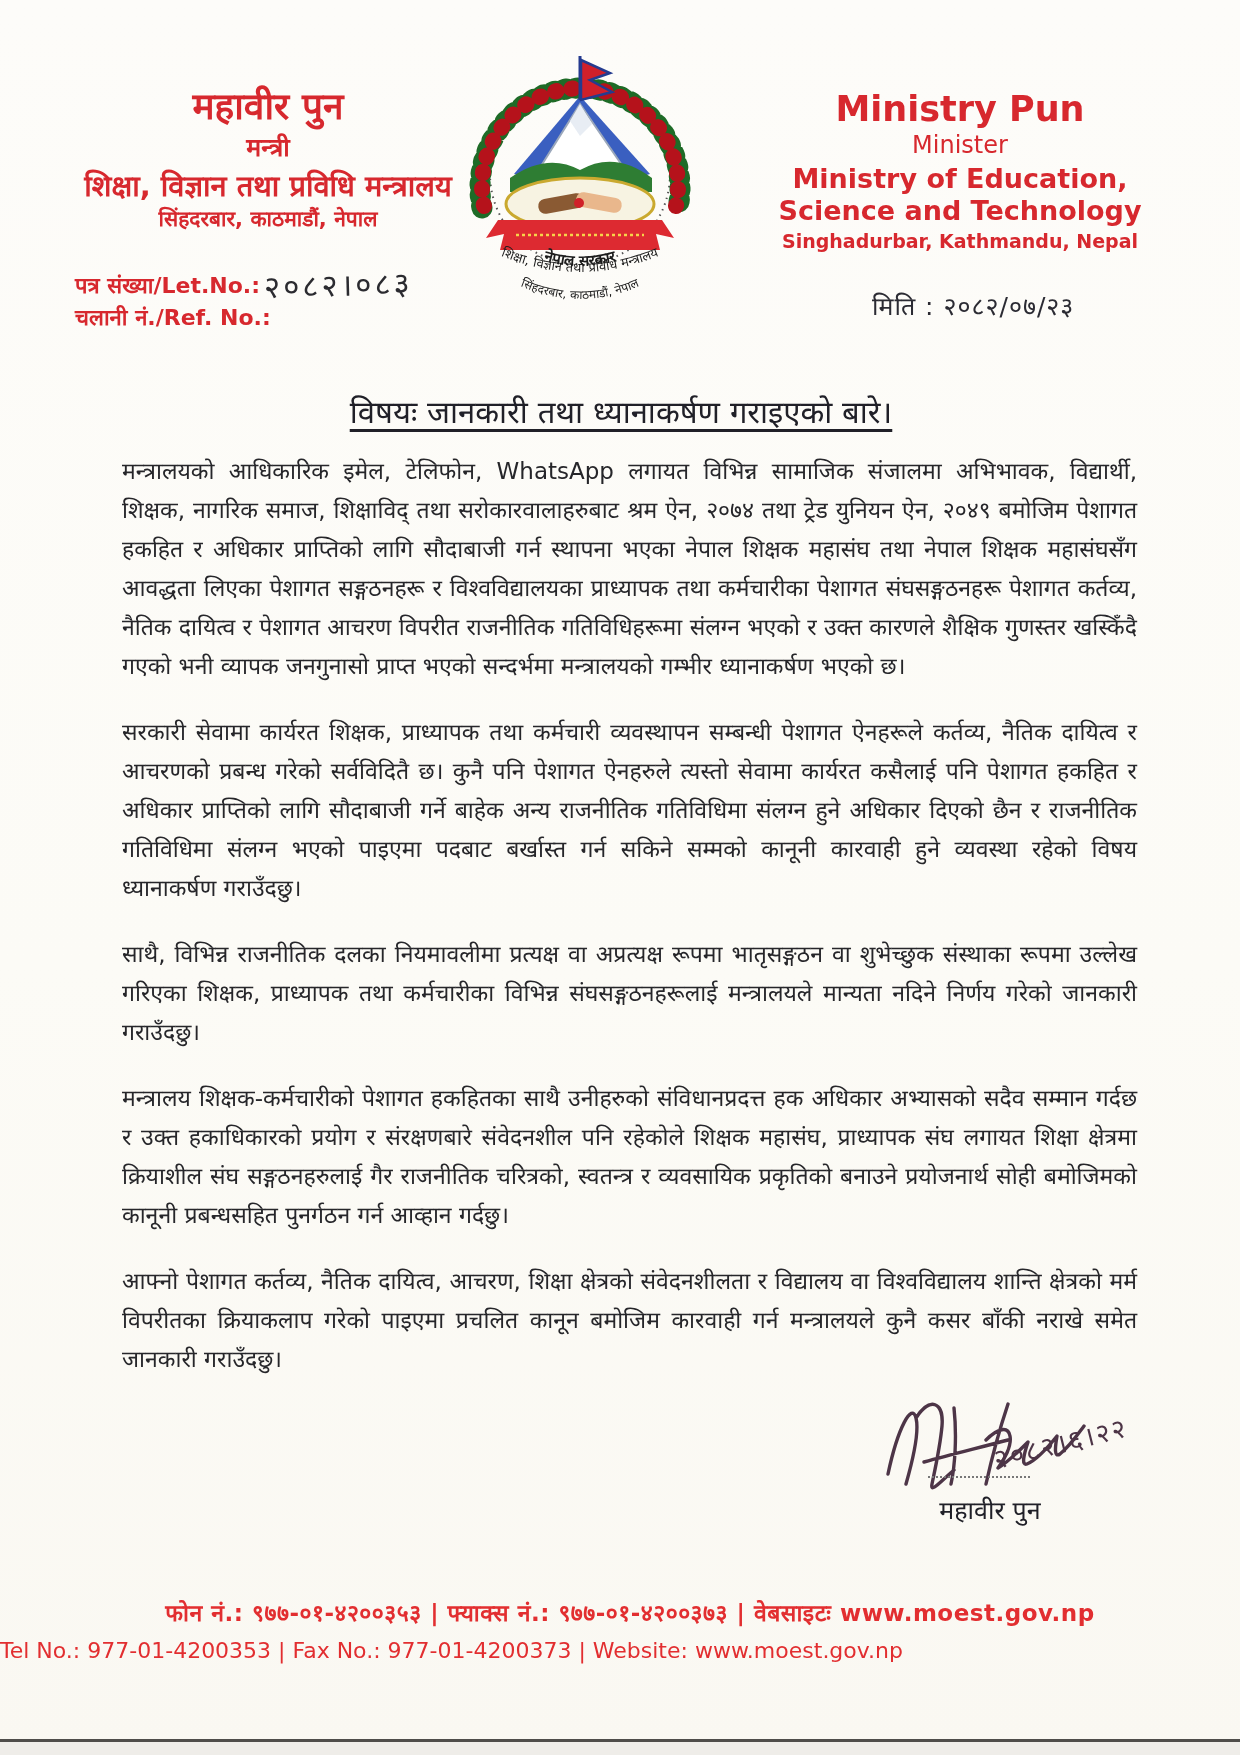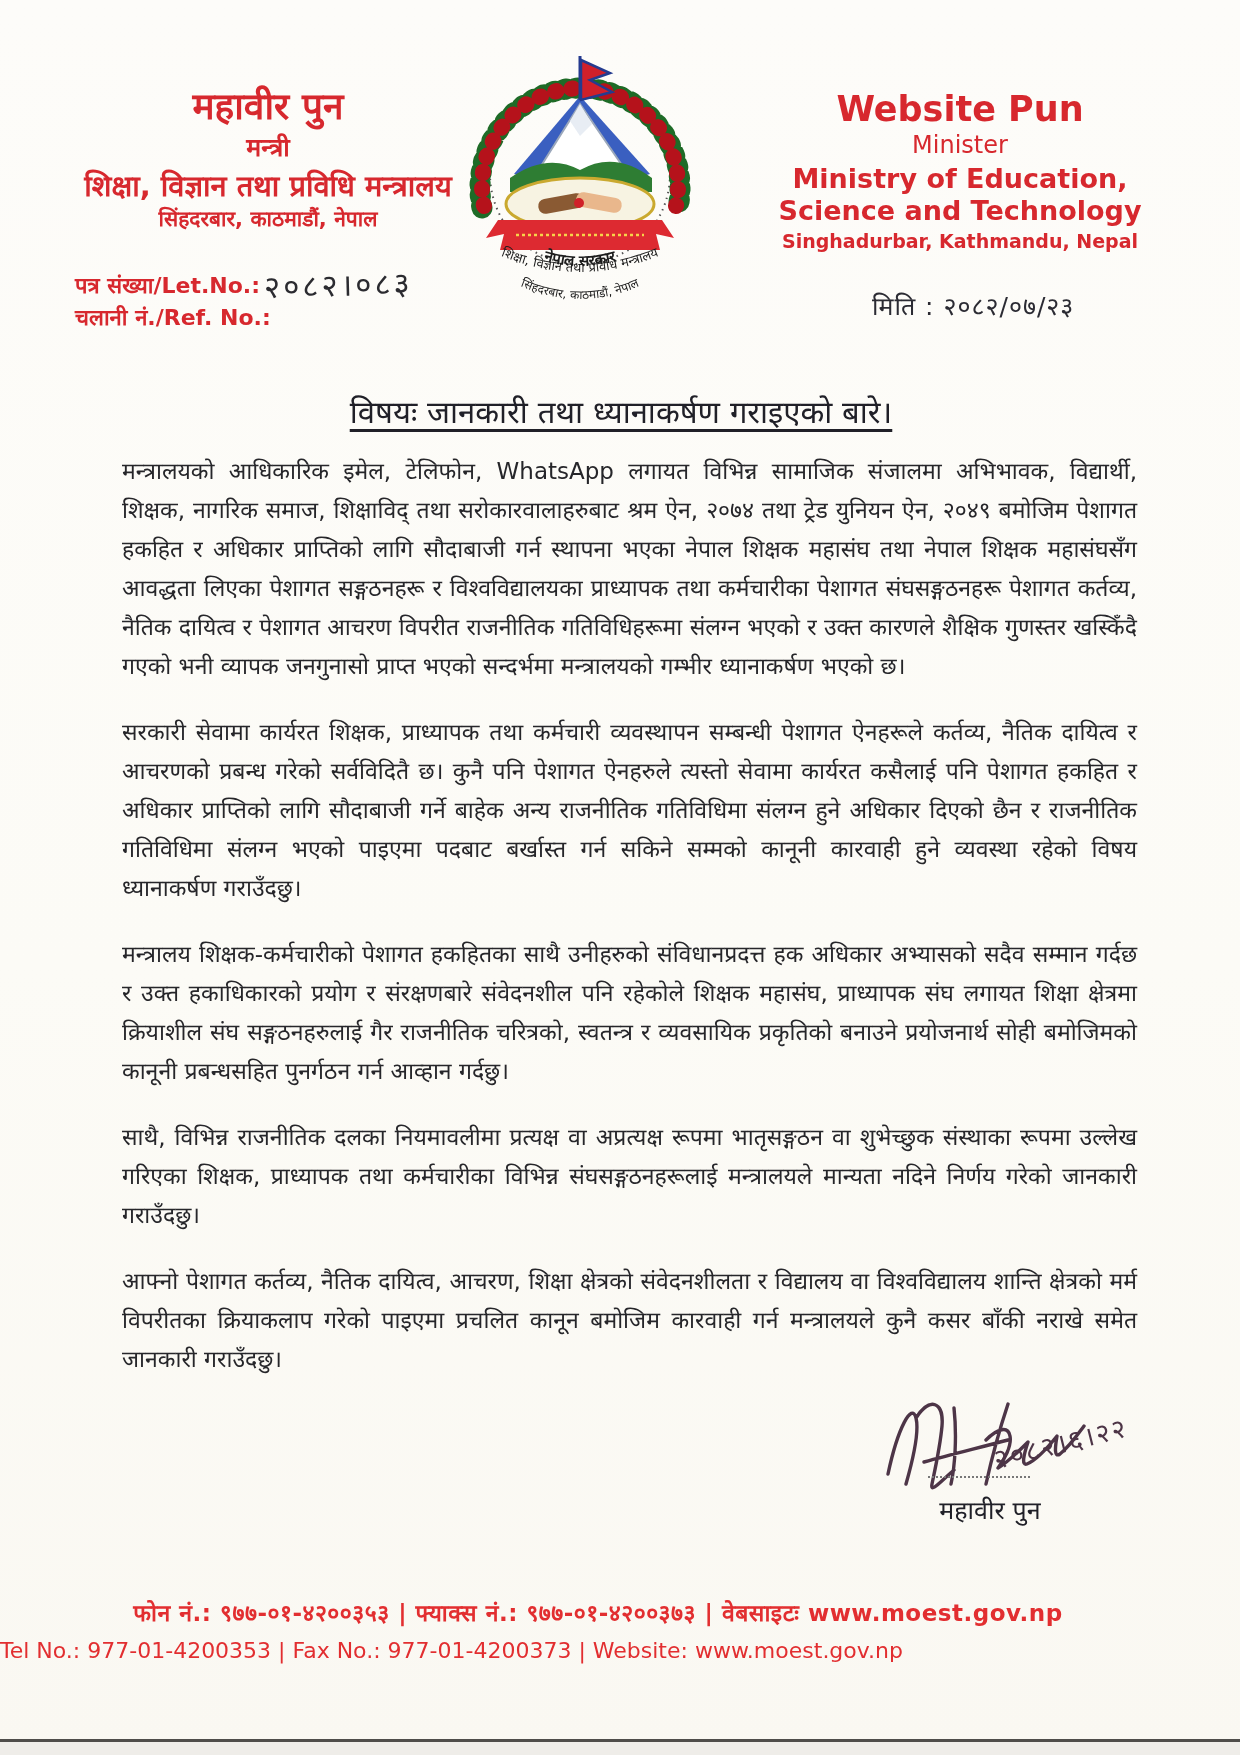--- a/index.html
+++ b/index.html
@@ -37,21 +37,21 @@
     text-align:justify;color:#26262a;}
   .body-text p{margin:0 0 27px 17px;}
   
   .sig-svg{left:858px;top:1382px;width:310px;height:120px;}
   .sig-dots{left:928px;top:1476px;width:102px;border-bottom:2px dotted #777;}
   .sig-date{left:992px;top:1424px;font-size:27px;color:#4d3547;transform:rotate(-14deg);
     letter-spacing:2px;white-space:nowrap;}
   .sig-name{left:905px;top:1492px;width:170px;text-align:center;font-size:25px;color:#202028;}
   
   .foot-np{left:0;top:1596px;width:1196px;text-align:center;font-size:23px;font-weight:bold;
-    color:#e22e30;letter-spacing:0.5px;}
+    color:#e22e30;letter-spacing:0.5px;padding-left:32px;}
   .foot-en{left:0;top:1638px;width:1196px;text-align:left;font-size:22px;color:#e22e30;}
   
   .scan-edge{left:0;top:1739px;width:1240px;height:3px;background:#4f4d4a;}
   .scan-below{left:0;top:1742px;width:1240px;height:13px;background:#efede9;}
 </style>
 </head>
 <body>
 
 <div class="page">
 
@@ -102,39 +102,39 @@
     </text>
     <text font-size="13" fill="#1c1c1c">
       <textPath href="#arcB" startOffset="50%" text-anchor="middle">शिक्षा, विज्ञान तथा प्रविधि मन्त्रालय</textPath>
     </text>
     <text font-size="12" fill="#1c1c1c">
       <textPath href="#arcC" startOffset="50%" text-anchor="middle">सिंहदरबार, काठमाडौं, नेपाल</textPath>
     </text>
   </svg>
 
   <div class="abs hdr-en red">
-    <div class="name">Website Pun</div>
+    <div class="name">Ministry Pun</div>
     <div class="title">Minister</div>
     <div class="ministry">Ministry of Education, Science and Technology</div>
     <div class="addr">Singhadurbar, Kathmandu, Nepal</div>
   </div>
 
   <div class="abs meta1 red">
     <span>पत्र संख्या/Let.No.:</span><span class="hand">२०८२।०८३</span>
   </div>
   <div class="abs meta2 red">चलानी नं./Ref. No.:</div>
   <div class="abs dateline">मिति : २०८२/०७/२३</div>
 
   <div class="abs subject">विषयः जानकारी तथा ध्यानाकर्षण गराइएको बारे।</div>
 
   <div class="abs body-text">
     <p>मन्त्रालयको आधिकारिक इमेल, टेलिफोन, WhatsApp लगायत विभिन्न सामाजिक संजालमा अभिभावक, विद्यार्थी, शिक्षक, नागरिक समाज, शिक्षाविद् तथा सरोकारवालाहरुबाट श्रम ऐन, २०७४ तथा ट्रेड युनियन ऐन, २०४९ बमोजिम पेशागत हकहित र अधिकार प्राप्तिको लागि सौदाबाजी गर्न स्थापना भएका नेपाल शिक्षक महासंघ तथा नेपाल शिक्षक महासंघसँग आवद्धता लिएका पेशागत सङ्गठनहरू र विश्वविद्यालयका प्राध्यापक तथा कर्मचारीका पेशागत संघसङ्गठनहरू पेशागत कर्तव्य, नैतिक दायित्व र पेशागत आचरण विपरीत राजनीतिक गतिविधिहरूमा संलग्न भएको र उक्त कारणले शैक्षिक गुणस्तर खस्किँदै गएको भनी व्यापक जनगुनासो प्राप्त भएको सन्दर्भमा मन्त्रालयको गम्भीर ध्यानाकर्षण भएको छ।</p>
     <p>सरकारी सेवामा कार्यरत शिक्षक, प्राध्यापक तथा कर्मचारी व्यवस्थापन सम्बन्धी पेशागत ऐनहरूले कर्तव्य, नैतिक दायित्व र आचरणको प्रबन्ध गरेको सर्वविदितै छ। कुनै पनि पेशागत ऐनहरुले त्यस्तो सेवामा कार्यरत कसैलाई पनि पेशागत हकहित र अधिकार प्राप्तिको लागि सौदाबाजी गर्ने बाहेक अन्य राजनीतिक गतिविधिमा संलग्न हुने अधिकार दिएको छैन र राजनीतिक गतिविधिमा संलग्न भएको पाइएमा पदबाट बर्खास्त गर्न सकिने सम्मको कानूनी कारवाही हुने व्यवस्था रहेको विषय ध्यानाकर्षण गराउँदछु।</p>
+    <p>साथै, विभिन्न राजनीतिक दलका नियमावलीमा प्रत्यक्ष वा अप्रत्यक्ष रूपमा भातृसङ्गठन वा शुभेच्छुक संस्थाका रूपमा उल्लेख गरिएका शिक्षक, प्राध्यापक तथा कर्मचारीका विभिन्न संघसङ्गठनहरूलाई मन्त्रालयले मान्यता नदिने निर्णय गरेको जानकारी गराउँदछु।</p>
     <p>मन्त्रालय शिक्षक-कर्मचारीको पेशागत हकहितका साथै उनीहरुको संविधानप्रदत्त हक अधिकार अभ्यासको सदैव सम्मान गर्दछ र उक्त हकाधिकारको प्रयोग र संरक्षणबारे संवेदनशील पनि रहेकोले शिक्षक महासंघ, प्राध्यापक संघ लगायत शिक्षा क्षेत्रमा क्रियाशील संघ सङ्गठनहरुलाई गैर राजनीतिक चरित्रको, स्वतन्त्र र व्यवसायिक प्रकृतिको बनाउने प्रयोजनार्थ सोही बमोजिमको कानूनी प्रबन्धसहित पुनर्गठन गर्न आव्हान गर्दछु।</p>
-    <p>साथै, विभिन्न राजनीतिक दलका नियमावलीमा प्रत्यक्ष वा अप्रत्यक्ष रूपमा भातृसङ्गठन वा शुभेच्छुक संस्थाका रूपमा उल्लेख गरिएका शिक्षक, प्राध्यापक तथा कर्मचारीका विभिन्न संघसङ्गठनहरूलाई मन्त्रालयले मान्यता नदिने निर्णय गरेको जानकारी गराउँदछु।</p>
     <p>आफ्नो पेशागत कर्तव्य, नैतिक दायित्व, आचरण, शिक्षा क्षेत्रको संवेदनशीलता र विद्यालय वा विश्वविद्यालय शान्ति क्षेत्रको मर्म विपरीतका क्रियाकलाप गरेको पाइएमा प्रचलित कानून बमोजिम कारवाही गर्न मन्त्रालयले कुनै कसर बाँकी नराखे समेत जानकारी गराउँदछु।</p>
   </div>
 
   <svg class="abs sig-svg" viewBox="0 0 310 120">
     <path d="M30 92 C40 45 54 20 58 36 C62 52 52 88 48 102
              M58 36 C72 14 86 20 84 44 C82 66 76 92 74 102 C72 112 82 100 96 88
              M96 26 C99 54 97 84 93 102
              M66 80 C95 72 120 66 150 58
              M150 22 C140 52 132 84 128 102
              M128 58 C140 46 150 44 152 54 C154 64 146 78 140 86 C150 80 162 68 170 60

